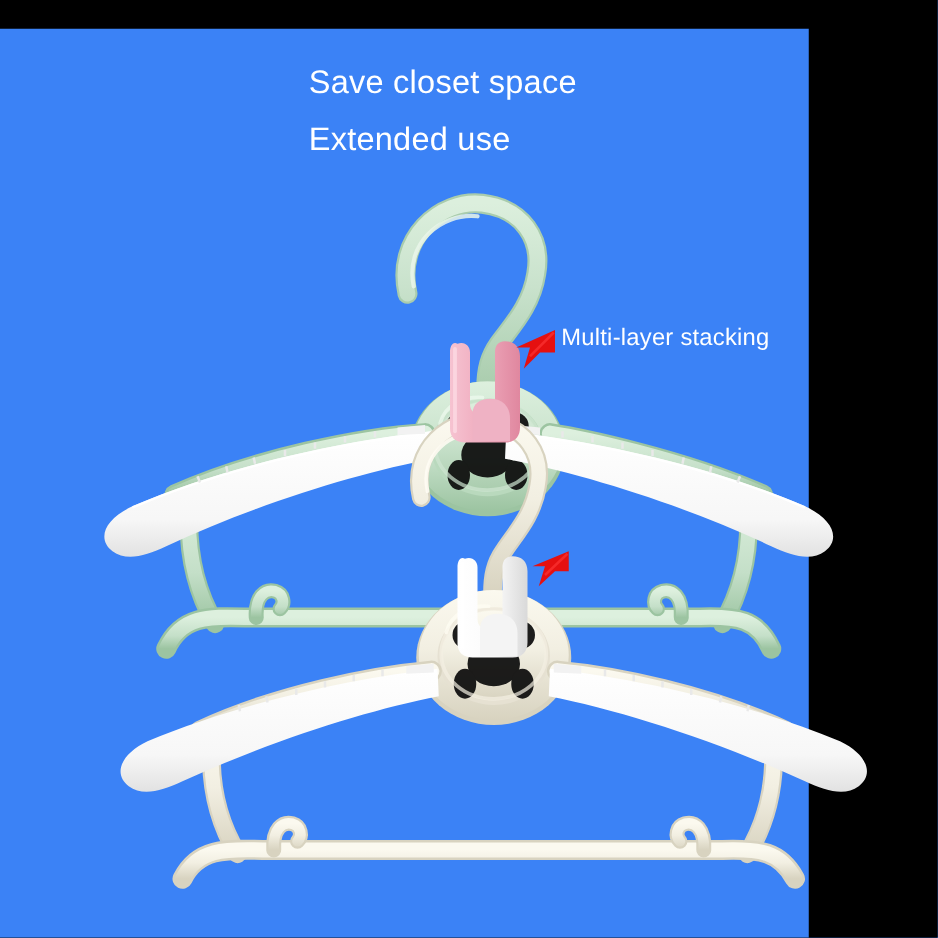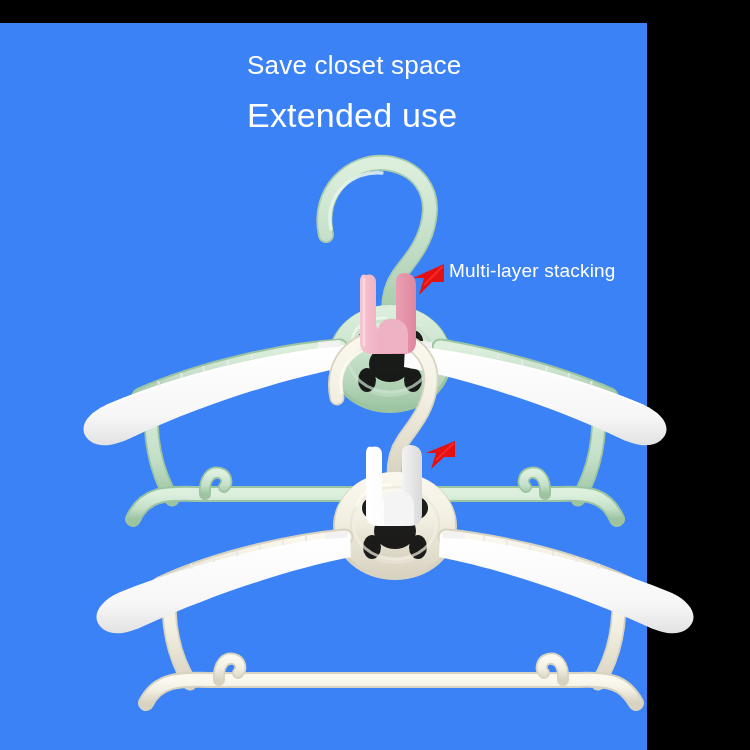--- a/index.html
+++ b/index.html
@@ -1,21 +1,21 @@
 <!DOCTYPE html>
 <html><head>
 <meta charset="utf-8">
 <style>
   html,body{margin:0;padding:0;background:#000;}
   body{width:750px;height:750px;overflow:hidden;font-family:"Liberation Sans",sans-serif;}
   #stage{position:relative;width:647px;height:750px;background:#3b82f6;margin-top:23px;}
   svg.scene{position:absolute;left:0;top:0;width:750px;height:750px;display:block;}
   .cap{position:absolute;color:#fff;font-family:"Liberation Sans",sans-serif;white-space:nowrap;}
   #cap1{left:247px;top:27px;font-size:26px;letter-spacing:.2px;}
-  #cap2{left:247px;top:73px;font-size:34px;letter-spacing:.2px;}
+  #cap2{left:247px;top:73px;font-size:26px;letter-spacing:.2px;}
   #cap3{left:449px;top:237px;font-size:19px;letter-spacing:.2px;}
 </style>
 </head>
 <body>
 
 <div id="stage">
 
   <svg class="scene" viewBox="0 0 750 750">
     <defs>
       <linearGradient id="gGreen" x1="0" y1="0" x2="0" y2="1">

